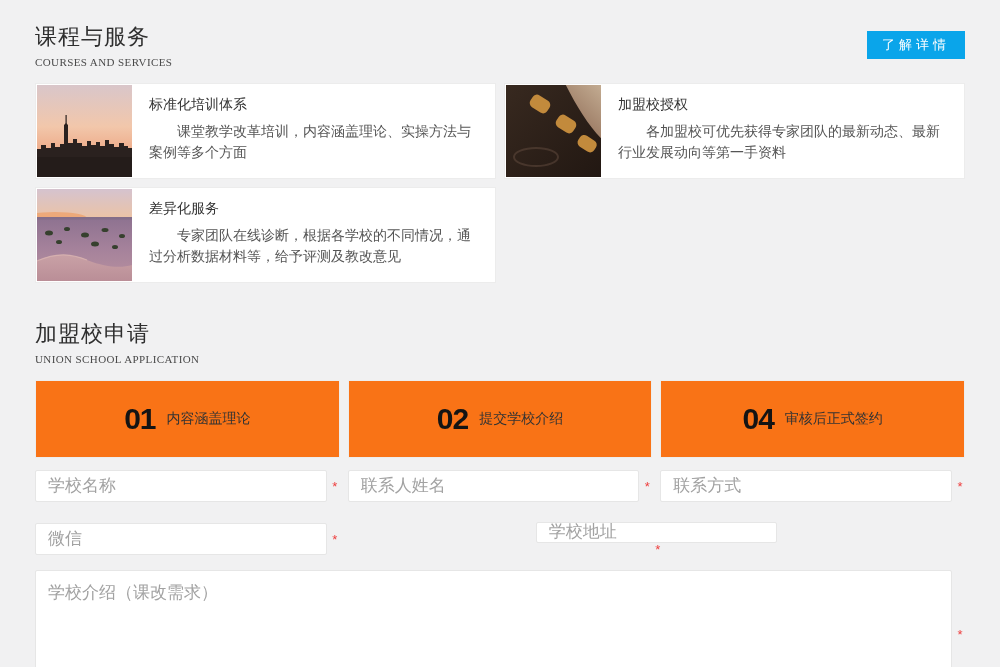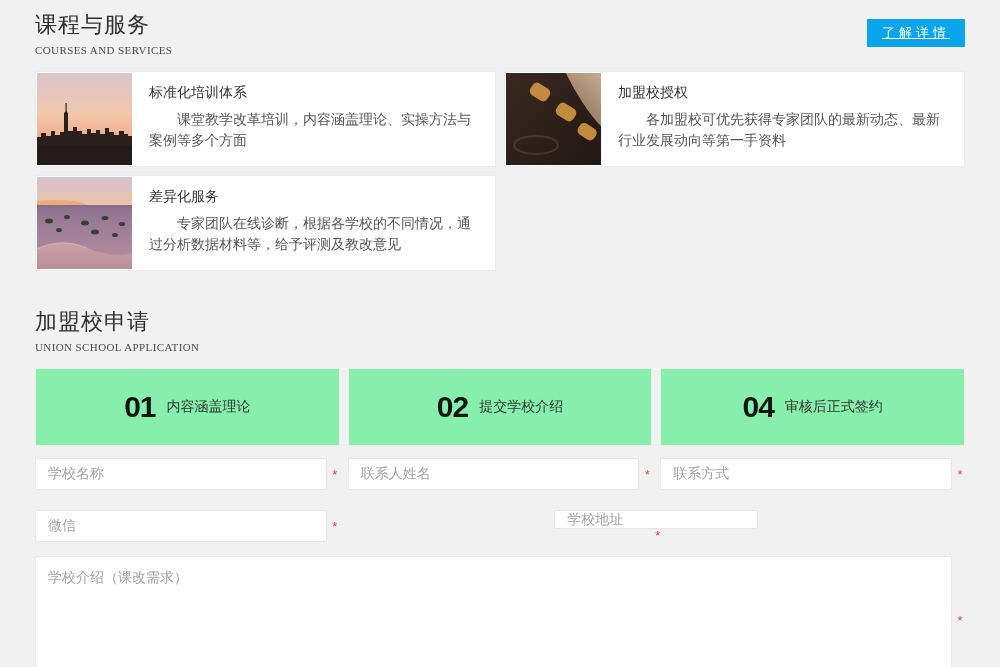--- a/index.html
+++ b/index.html
@@ -5,56 +5,56 @@
   * { margin:0; padding:0; box-sizing:border-box; }
   html,body { width:1000px; height:667px; overflow:hidden; }
   body {
     background:#f1f1f2;
     font-family:"Liberation Sans","DejaVu Sans",sans-serif;
     color:#333;
   }
   .container { width:1000px; padding:0 35px; }
 
   
-  .sec-header { margin-top:10px; display:flex; justify-content:space-between; align-items:center; }
+  .sec-header { margin-top:22px; display:flex; justify-content:space-between; align-items:center; }
   .sec-titles h2 { font-size:22px; font-weight:400; color:#2f2f2f; letter-spacing:1px; }
   .sec-titles .sub { font-size:11px; color:#4a4a4a; margin-top:4px; letter-spacing:0.4px;font-family:Liberation Serif, serif; }
   .more-btn {
     background:#0aa5ea; color:#fff; border:none; height:28px; padding:0 15px;
-    font-size:13px; letter-spacing:4px; cursor:pointer; font-family:inherit;text-decoration:underline;
+    font-size:13px; letter-spacing:4px; cursor:pointer; font-family:inherit;
   }
 
   
   .cards-row { margin-top:15px; display:grid; grid-template-columns:repeat(2,1fr); gap:8px; }
   .course-card { background:#fff; border:1px solid #ececec; height:96px; display:flex; overflow:hidden; }
   .card-img { width:95px; height:92px; flex:none; margin:1px; }
   .card-img svg { width:100%; height:100%; display:block; }
   .card-body { padding:12px 13px 0 16px; flex:1; min-width:0; }
   .card-title { font-size:14px; color:#333; }
   .card-desc { margin-top:7px; font-size:14px; color:#555; line-height:1.5; text-indent:2em; }
 
   
   .sec2 { margin-top:36px; }
 
   
   .steps-row { margin-top:15px; display:grid; grid-template-columns:repeat(3,1fr); gap:8px; }
-  .step-card { height:78px; background:#86efac; border:1px solid #ededed;
+  .step-card { height:78px; background:#f97316; border:1px solid #ededed;
     display:flex; align-items:center; justify-content:center; gap:11px; }
   .step-number { font-size:30px; font-weight:700; color:#141414; letter-spacing:-1px; }
   .step-label { font-size:14px; color:#333; }
 
   
   .app-form { margin-top:12px; }
   .form-row { display:grid; grid-template-columns:repeat(3,1fr); gap:8px; margin-bottom:20px; }
   .form-row.tight { margin-bottom:14px; }
   .fgroup { display:flex; align-items:center; }
   .span2 { grid-column:span 2;flex-direction:column; }
   .fld, .fld-area {
     flex:1; min-width:0; background:#fff; border:1px solid #e6e6e6; border-radius:2px;
-    font-size:14px; color:#333; font-family:Liberation Serif, serif; outline:none;
+    font-size:17px; color:#333; font-family:Liberation Mono, monospace; outline:none;
   }
   .fld { height:32px; padding:0 12px; }
   .fld-area { height:128px; padding:10px 12px; resize:none; line-height:1.5; }
   ::placeholder { color:#a2a2a2; opacity:1; }
   .star { flex:none; width:10px; margin-left:3px; text-align:center;
     color:#ee3e3e; font-size:13px; line-height:1; }
   .area-row { margin-bottom:32px; }
 
   .submit-row { display:flex; justify-content:center; }
   .submit-btn {

